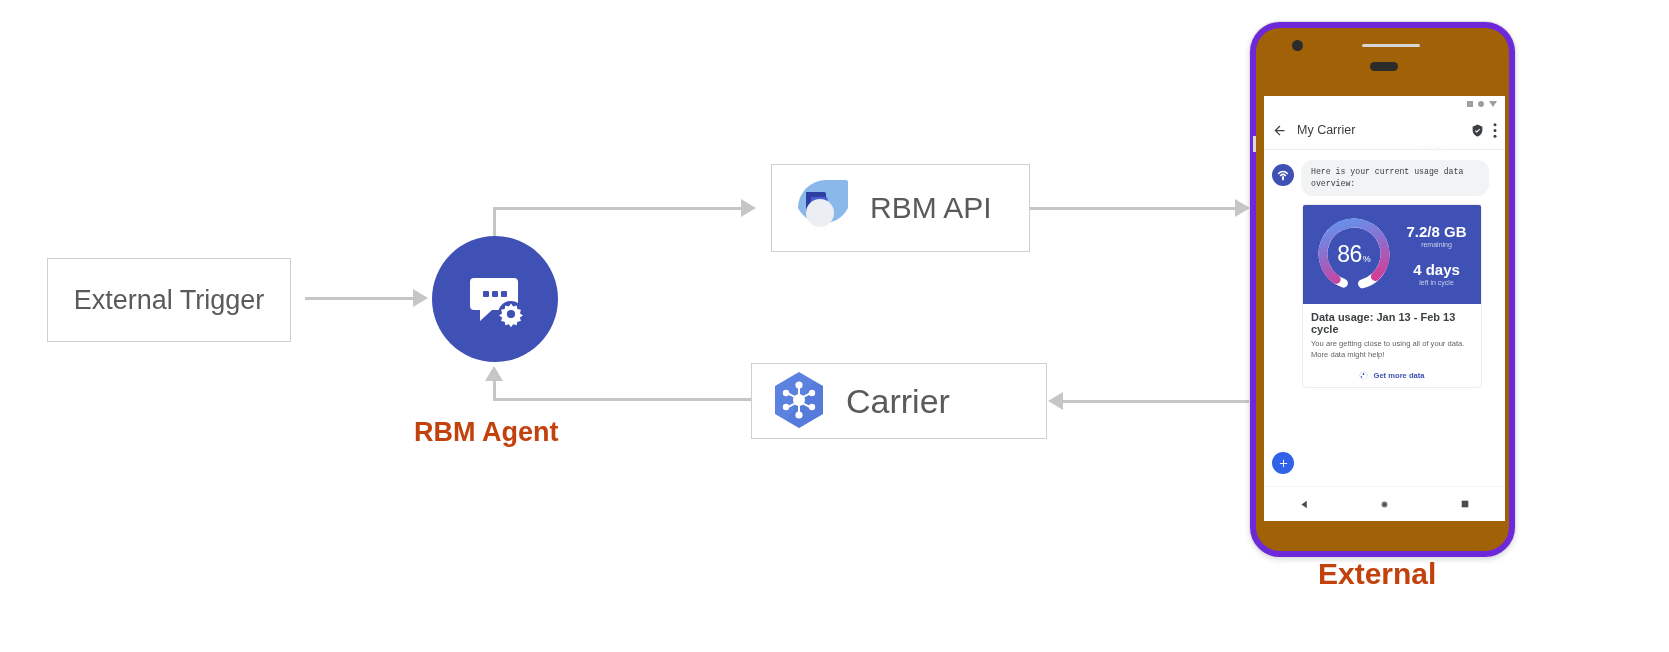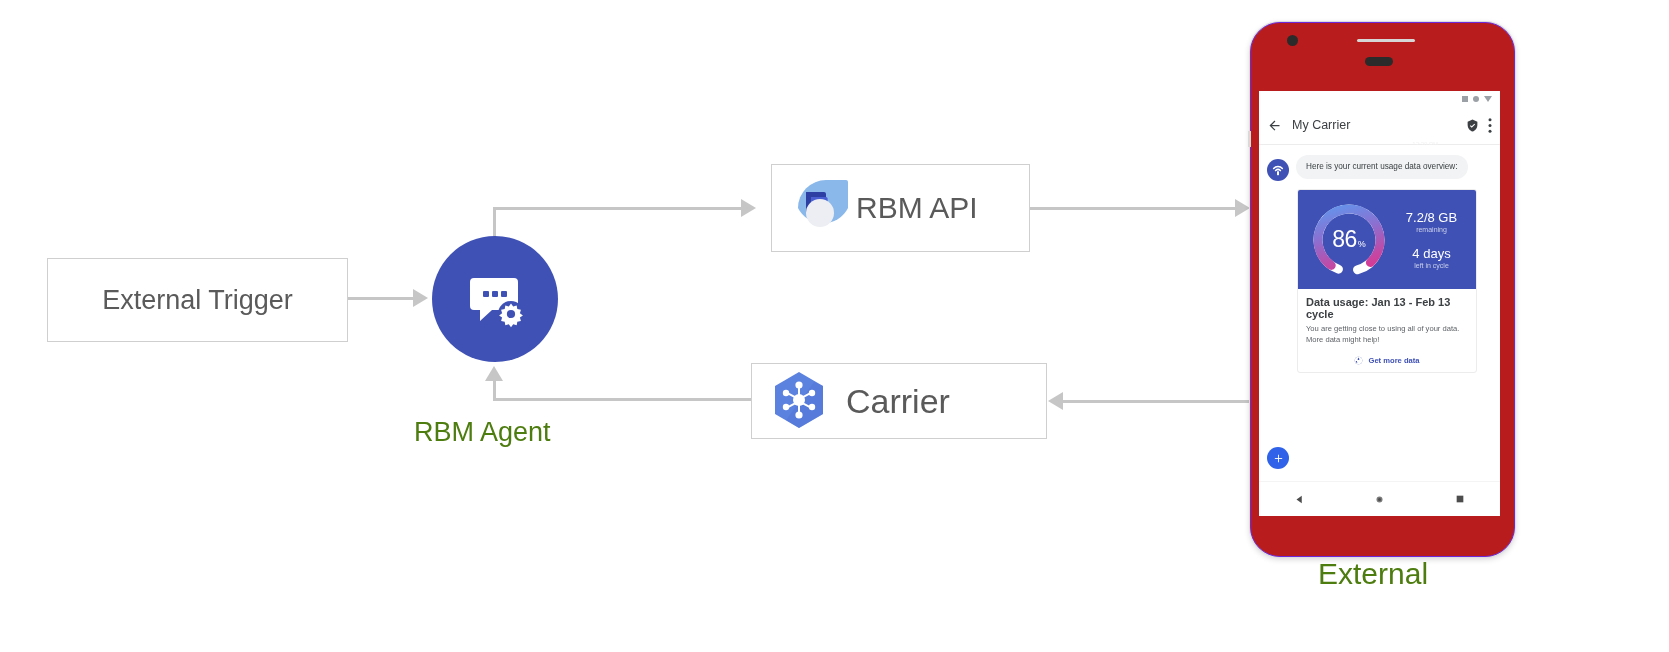--- a/index.html
+++ b/index.html
@@ -28,22 +28,22 @@
     display: flex;
     align-items: center;
   }
   .node-label {
     font-weight: 300;
     color: #5a5a5a;
     white-space: nowrap;
   }
   .plain-label {
     position: absolute;
-    font-weight: 400;
-    color: #4d7c0f;
+    font-weight: 700;
+    color: #c2410c;
     white-space: nowrap;
   }
 
   
   .conn {
     position: absolute;
     background: #c6c6c6;
   }
   .conn-h { height: 3px; }
   .conn-v { width: 3px; }
@@ -83,24 +83,24 @@
   }
 
   
   #phone {
     position: absolute;
     left: 1250px;
     top: 22px;
     width: 265px;
     height: 535px;
     border-radius: 30px;
-    background: #b91c1c;
+    background: #a16207;
     box-shadow: 0 0 0 1px #dedede, 0 2px 6px rgba(0,0,0,.18);
     box-sizing: border-box;
-    border: 1px solid #6d28d9;
+    border: 6px solid #6d28d9;
   }
   #phone-screen {
     position: absolute;
     left: 8px;
     top: 68px;
     width: 241px;
     height: 425px;
     background: #ffffff;
     overflow: hidden;
   }
@@ -199,20 +199,21 @@
   }
   #msg-bubble {
     margin-left: 7px;
     background: #f1f3f4;
     border-radius: 12px;
     padding: 6px 10px;
     font-size: 8.2px;
     line-height: 1.45;
     color: #3c4043;
     max-width: 168px;
+    font-family: Liberation Mono, monospace;
   }
 
   
   #rich-card {
     margin: 8px 0 0 30px;
     width: 178px;
     border: 1px solid #ececec;
     border-radius: 3px;
     overflow: hidden;
     background: #fff;
@@ -249,23 +250,23 @@
     color: #ffffff;
     margin-top: 9px;
     margin-left: 1px;
   }
   #usage-stats {
     flex: 1;
     text-align: center;
     padding-right: 4px;
   }
   .stat-primary {
-    font-size: 13px;
+    font-size: 15px;
     color: #ffffff;
-    font-weight: normal;
+    font-weight: bold;
   }
   .stat-secondary {
     font-size: 7px;
     color: #c9cfe9;
     margin-top: 1px;
   }
   .stat-gap { height: 13px; }
 
   #card-body { padding: 7px 8px 4px 8px; }
   #card-title {
@@ -362,21 +363,21 @@
   <div class="conn conn-h" style="left:1030px; top:207px; width:208px;"></div>
   <div class="arrow arrow-right" style="left:1235px; top:199px;"></div>
 
   <div class="conn conn-h" style="left:1060px; top:400px; width:190px;"></div>
   <div class="arrow arrow-left" style="left:1048px; top:392px;"></div>
 
   <div class="conn conn-h" style="left:493px; top:398px; width:258px;"></div>
   <div class="conn conn-v" style="left:493px; top:380px; height:20px;"></div>
   <div class="arrow arrow-up" style="left:485px; top:366px;"></div>
 
-  <div class="node-box" id="external-trigger-box" style="left:47px; top:258px; width:301px; height:84px; justify-content:center;">
+  <div class="node-box" id="external-trigger-box" style="left:47px; top:258px; width:244px; height:84px; justify-content:center;">
     <span class="node-label" style="font-size:27px;">External Trigger</span>
   </div>
 
   <div id="rbm-agent-circle">
     <svg width="62" height="62" viewBox="0 0 62 62">
       <path d="M10 10 h40 a4 4 0 0 1 4 4 v24 a4 4 0 0 1 -4 4 h-22 l-12 11 v-11 h-6 a4 4 0 0 1 -4 -4 v-24 a4 4 0 0 1 4 -4 z" fill="#ffffff"></path>
       <rect x="19" y="23" width="6" height="6" rx="1" fill="#3f51b5"></rect>
       <rect x="28" y="23" width="6" height="6" rx="1" fill="#3f51b5"></rect>
       <rect x="37" y="23" width="6" height="6" rx="1" fill="#3f51b5"></rect>
       <circle cx="47" cy="46" r="13" fill="#3f51b5"></circle>
@@ -386,21 +387,21 @@
   </div>
   <div class="plain-label" id="rbm-agent-label-wrap" style="left:414px; top:417px; font-size:27px;">RBM Agent</div>
 
   <div class="node-box" id="rbm-api-box" style="left:771px; top:164px; width:259px; height:88px; padding-left:12px;">
     <svg width="72" height="72" viewBox="0 0 72 72">
       <path d="M14 36 A28 28 0 0 1 42 8 h20 a2 2 0 0 1 2 2 v26 a28 28 0 0 1 -50 0 z" fill="#8ab8ea"></path>
       <path d="M22 20 h18 a2 2 0 0 1 2 2 v18 a14 14 0 0 1 -20 0 z" fill="#2d3fa3"></path>
       <path d="M27 25 h15 a1.6 1.6 0 0 1 1.6 1.6 v15 a12 12 0 0 1 -16.6 0 z" fill="#4a5fd1"></path>
       <circle cx="36" cy="41" r="14" fill="#eceef3"></circle>
     </svg>
-    <span class="node-label" style="font-size:30px; text-align:center;">RBM API</span>
+    <span class="node-label" style="font-size:30px; margin-left:14px;text-align:center;">RBM API</span>
   </div>
 
   <div class="node-box" id="webhook-box" style="left:751px; top:363px; width:296px; height:76px; padding-left:14px;">
     <svg width="66" height="66" viewBox="0 0 66 66">
       <path d="M33 4 L57 18 V46 L33 60 L9 46 V18 Z" fill="#5c82e0"></path>
       <path d="M57 18 V46 L33 60 L20 52 L48 14 Z" fill="#5277d6" opacity="0.55"></path>
       <g fill="#ffffff">
         <circle cx="33" cy="32" r="6"></circle>
         <circle cx="33" cy="17" r="3.6"></circle>
         <circle cx="33" cy="47" r="3.6"></circle>

